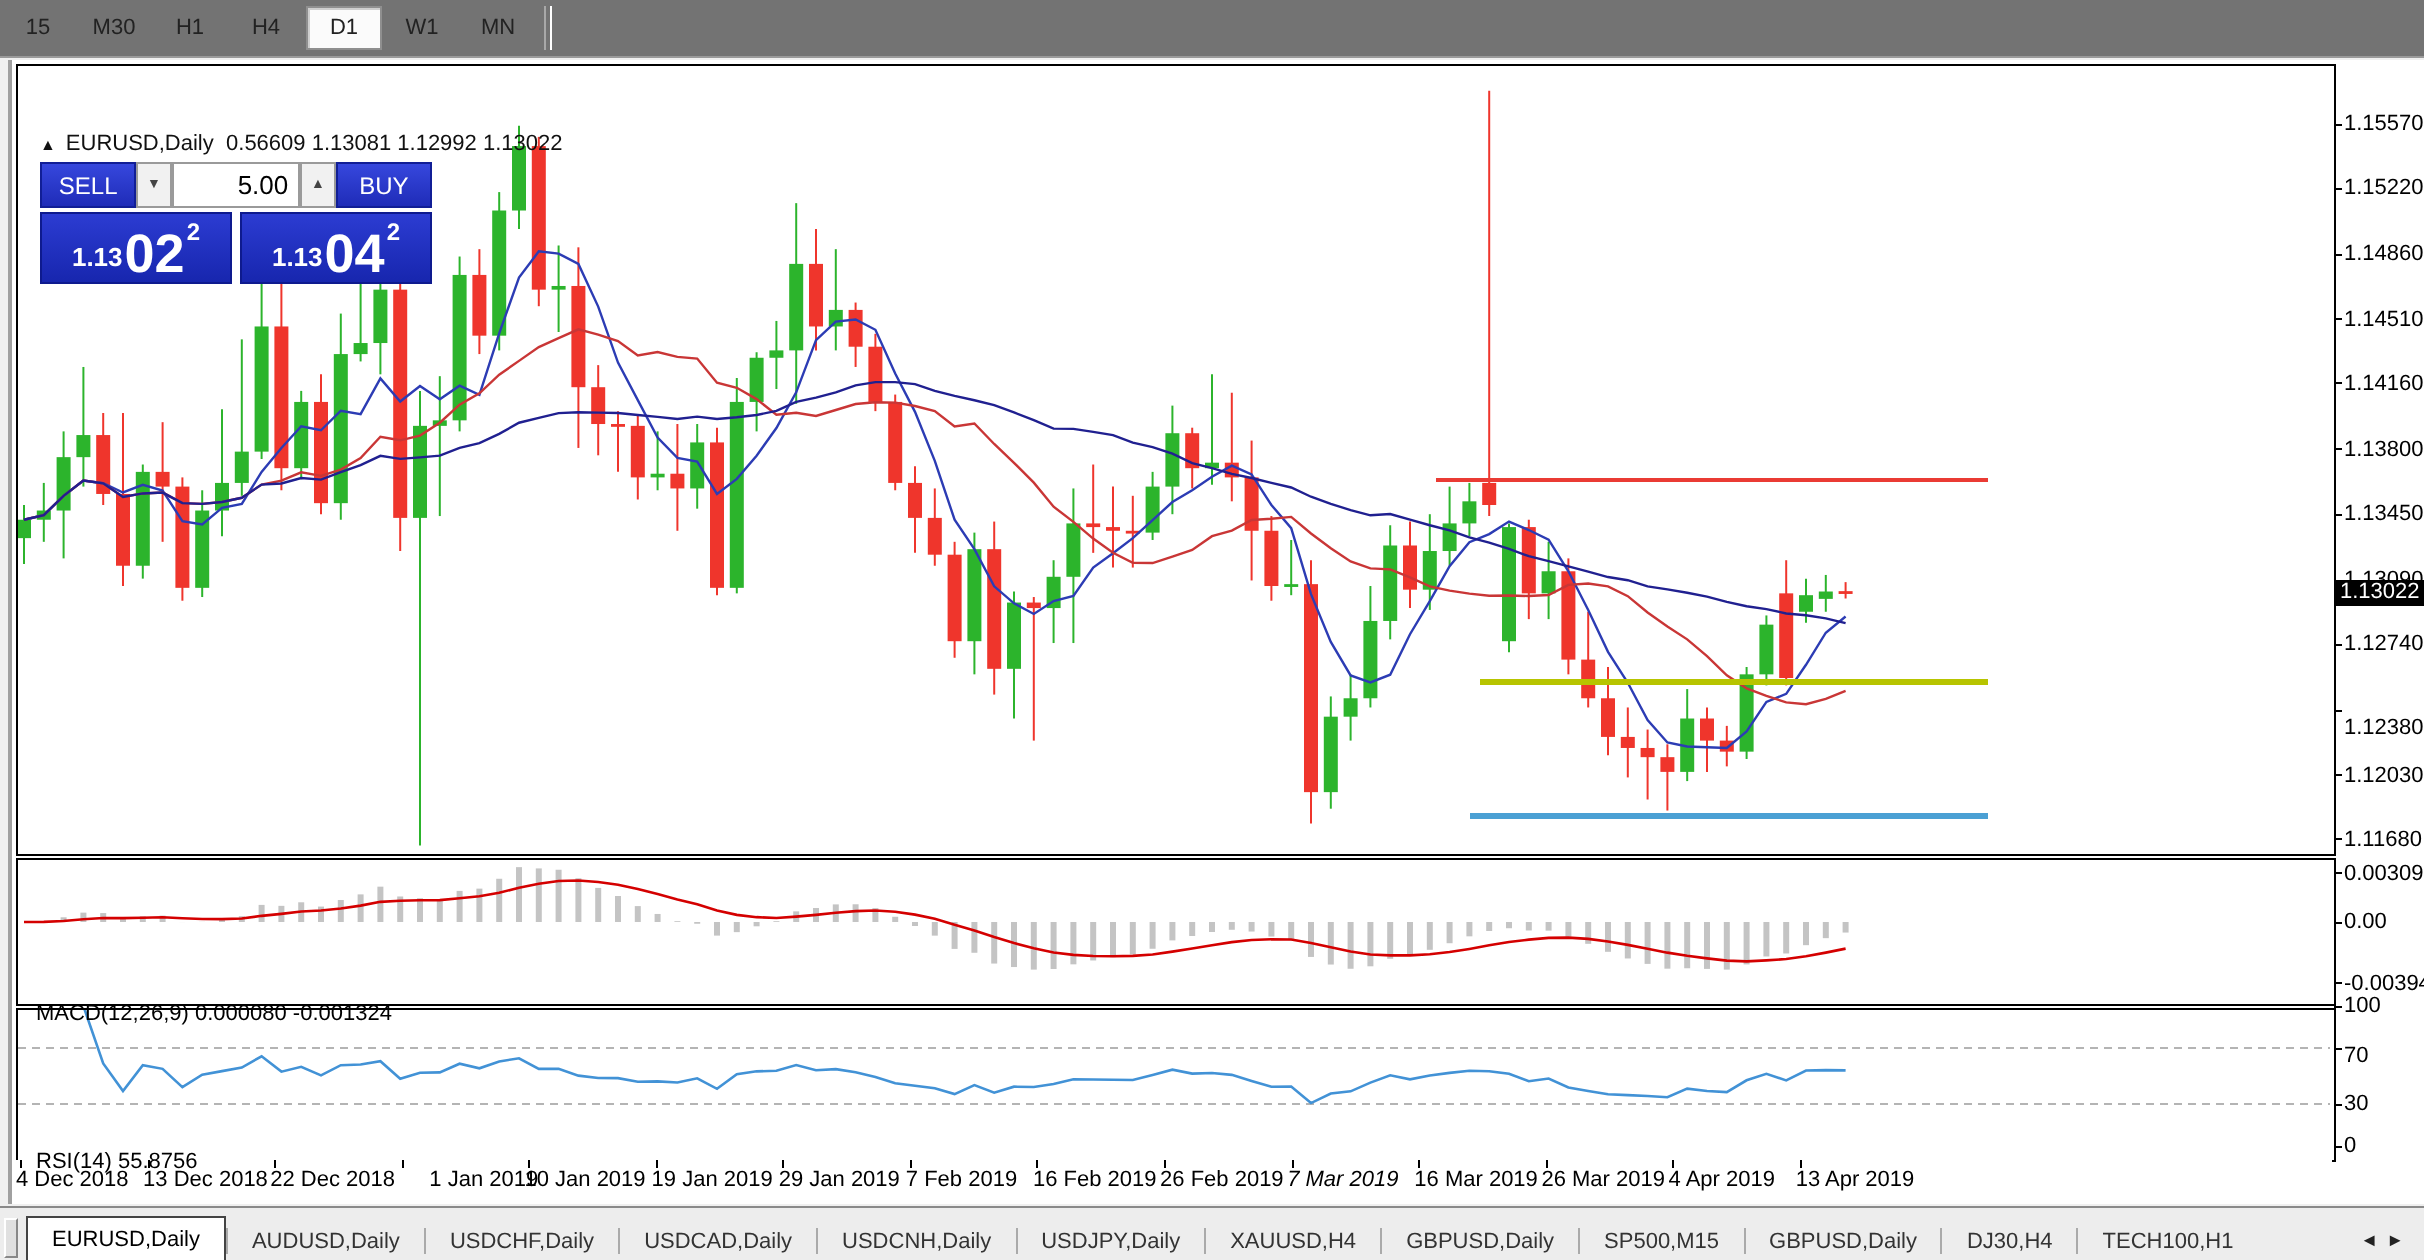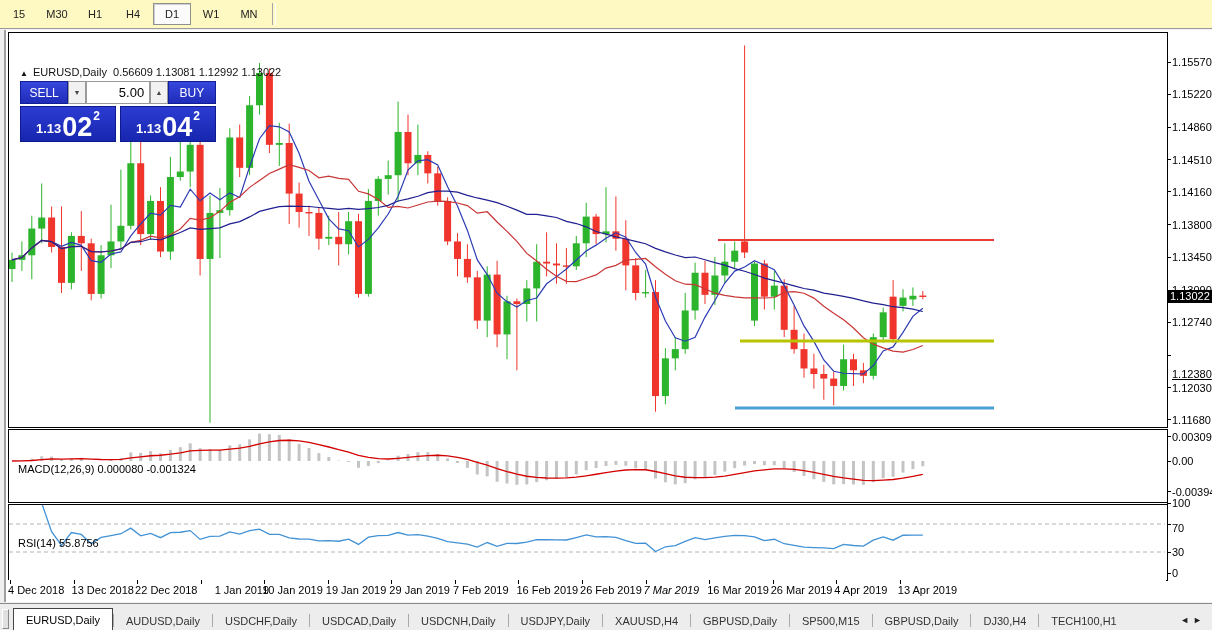--- a/index.html
+++ b/index.html
@@ -1,18 +1,18 @@
 <!DOCTYPE html>
 <html><head>
 <meta charset="utf-8">
 <style>
   html,body{margin:0;padding:0;width:1212px;height:630px;overflow:hidden;
     font-family:"Liberation Sans",sans-serif;background:#f0f0f0;position:relative;}
   
-  #toolbar{position:absolute;left:0;top:0;width:1212px;height:28px;background:#fef9c3;
+  #toolbar{position:absolute;left:0;top:0;width:1212px;height:28px;background:#737373;
     border-bottom:1px solid #9a9a9a;display:flex;align-items:center;}
   .tf-btn{height:20px;min-width:26px;padding:0 5px;margin:0 1px;display:flex;align-items:center;
     justify-content:center;font-size:11px;color:#222;cursor:default;}
   .tf-btn.active{background:#fbfbfb;border:1px solid #8f8f8f;box-shadow:inset 1px 1px 0 #cfcfcf;}
   .tb-sep{width:2px;height:22px;border-left:1px solid #a8a8a8;border-right:1px solid #fff;margin:0 4px;}
   
   #chart-frame{position:absolute;left:4px;top:30px;width:1208px;height:572px;background:#fff;
     border-left:2px solid #a0a0a0;}
   .pane{position:absolute;background:#fff;border:1px solid #000;}
   #pane-main{left:8px;top:32px;width:1158px;height:394px;}
@@ -30,21 +30,21 @@
     display:flex;align-items:center;justify-content:center;}
   #volume-input{width:62px;background:#fff;border:1px solid #9a9a9a;font-size:13px;color:#000;
     display:flex;align-items:center;justify-content:flex-end;padding-right:5px;}
   #trade-row2{display:flex;margin-top:2px;height:36px;gap:4px;}
   .quote-box{flex:1;background:linear-gradient(#2c3cd2,#1726ae);border:1px solid #0e1a8e;color:#fff;
     display:flex;align-items:flex-end;justify-content:center;padding-bottom:2px;}
   .quote-box .small{font-size:13px;font-weight:bold;margin-bottom:3px;}
   .quote-box .big{font-size:27px;font-weight:bold;line-height:24px;margin:0 1px;}
   .quote-box .sup{font-size:12px;font-weight:bold;align-self:flex-start;margin-top:2px;}
   
-  .ind-label{position:absolute;font-size:11px;color:#000;z-index:4;}
+  .ind-label{position:absolute;font-size:11px;color:#000;z-index:4;margin-top:38px;}
   
   .axis-label{position:absolute;left:1172px;font-size:11px;color:#000;white-space:nowrap;}
   .axis-tick{position:absolute;left:1167px;width:4px;height:1px;background:#000;}
   #price-tag{position:absolute;left:1167px;width:45px;height:13px;background:#000;color:#fff;
     font-size:11px;text-align:left;padding-left:3px;z-index:5;}
   
   #date-strip{position:absolute;left:8px;top:580px;width:1158px;height:22px;background:#fff;}
   .date-label{position:absolute;top:4px;font-size:11px;color:#000;white-space:nowrap;}
   .date-tick{position:absolute;top:0;width:1px;height:4px;background:#000;}
   
@@ -489,21 +489,21 @@
 <span class="axis-label" style="top: 185.762px;">1.14160</span>
 <div class="axis-tick" style="top: 224.393px;"></div>
 <span class="axis-label" style="top: 218.893px;">1.13800</span>
 <div class="axis-tick" style="top: 256.604px;"></div>
 <span class="axis-label" style="top: 251.104px;">1.13450</span>
 <div class="axis-tick" style="top: 289.734px;"></div>
 <span class="axis-label" style="top: 284.234px;">1.13090</span>
 <div class="axis-tick" style="top: 321.945px;"></div>
 <span class="axis-label" style="top: 316.445px;">1.12740</span>
 <div class="axis-tick" style="top: 355.076px;"></div>
-<span class="axis-label" style="top: 368px; text-decoration: underline;">1.12380</span>
+<span class="axis-label" style="top: 358px;">1.12380</span>
 <div class="axis-tick" style="top: 387.286px;"></div>
 <span class="axis-label" style="top: 381.786px;">1.12030</span>
 <div class="axis-tick" style="top: 419.497px;"></div>
 <span class="axis-label" style="top: 413.997px;">1.11680</span>
 <div id="price-tag" style="top: 290.492px;">1.13022</div>
 <div class="axis-tick" style="top: 436.32px;"></div>
 <span class="axis-label" style="top: 430.82px;">0.003095</span>
 <div class="axis-tick" style="top: 460.5px;"></div>
 <span class="axis-label" style="top: 455px;">0.00</span>
 <div class="axis-tick" style="top: 491.336px;"></div>

